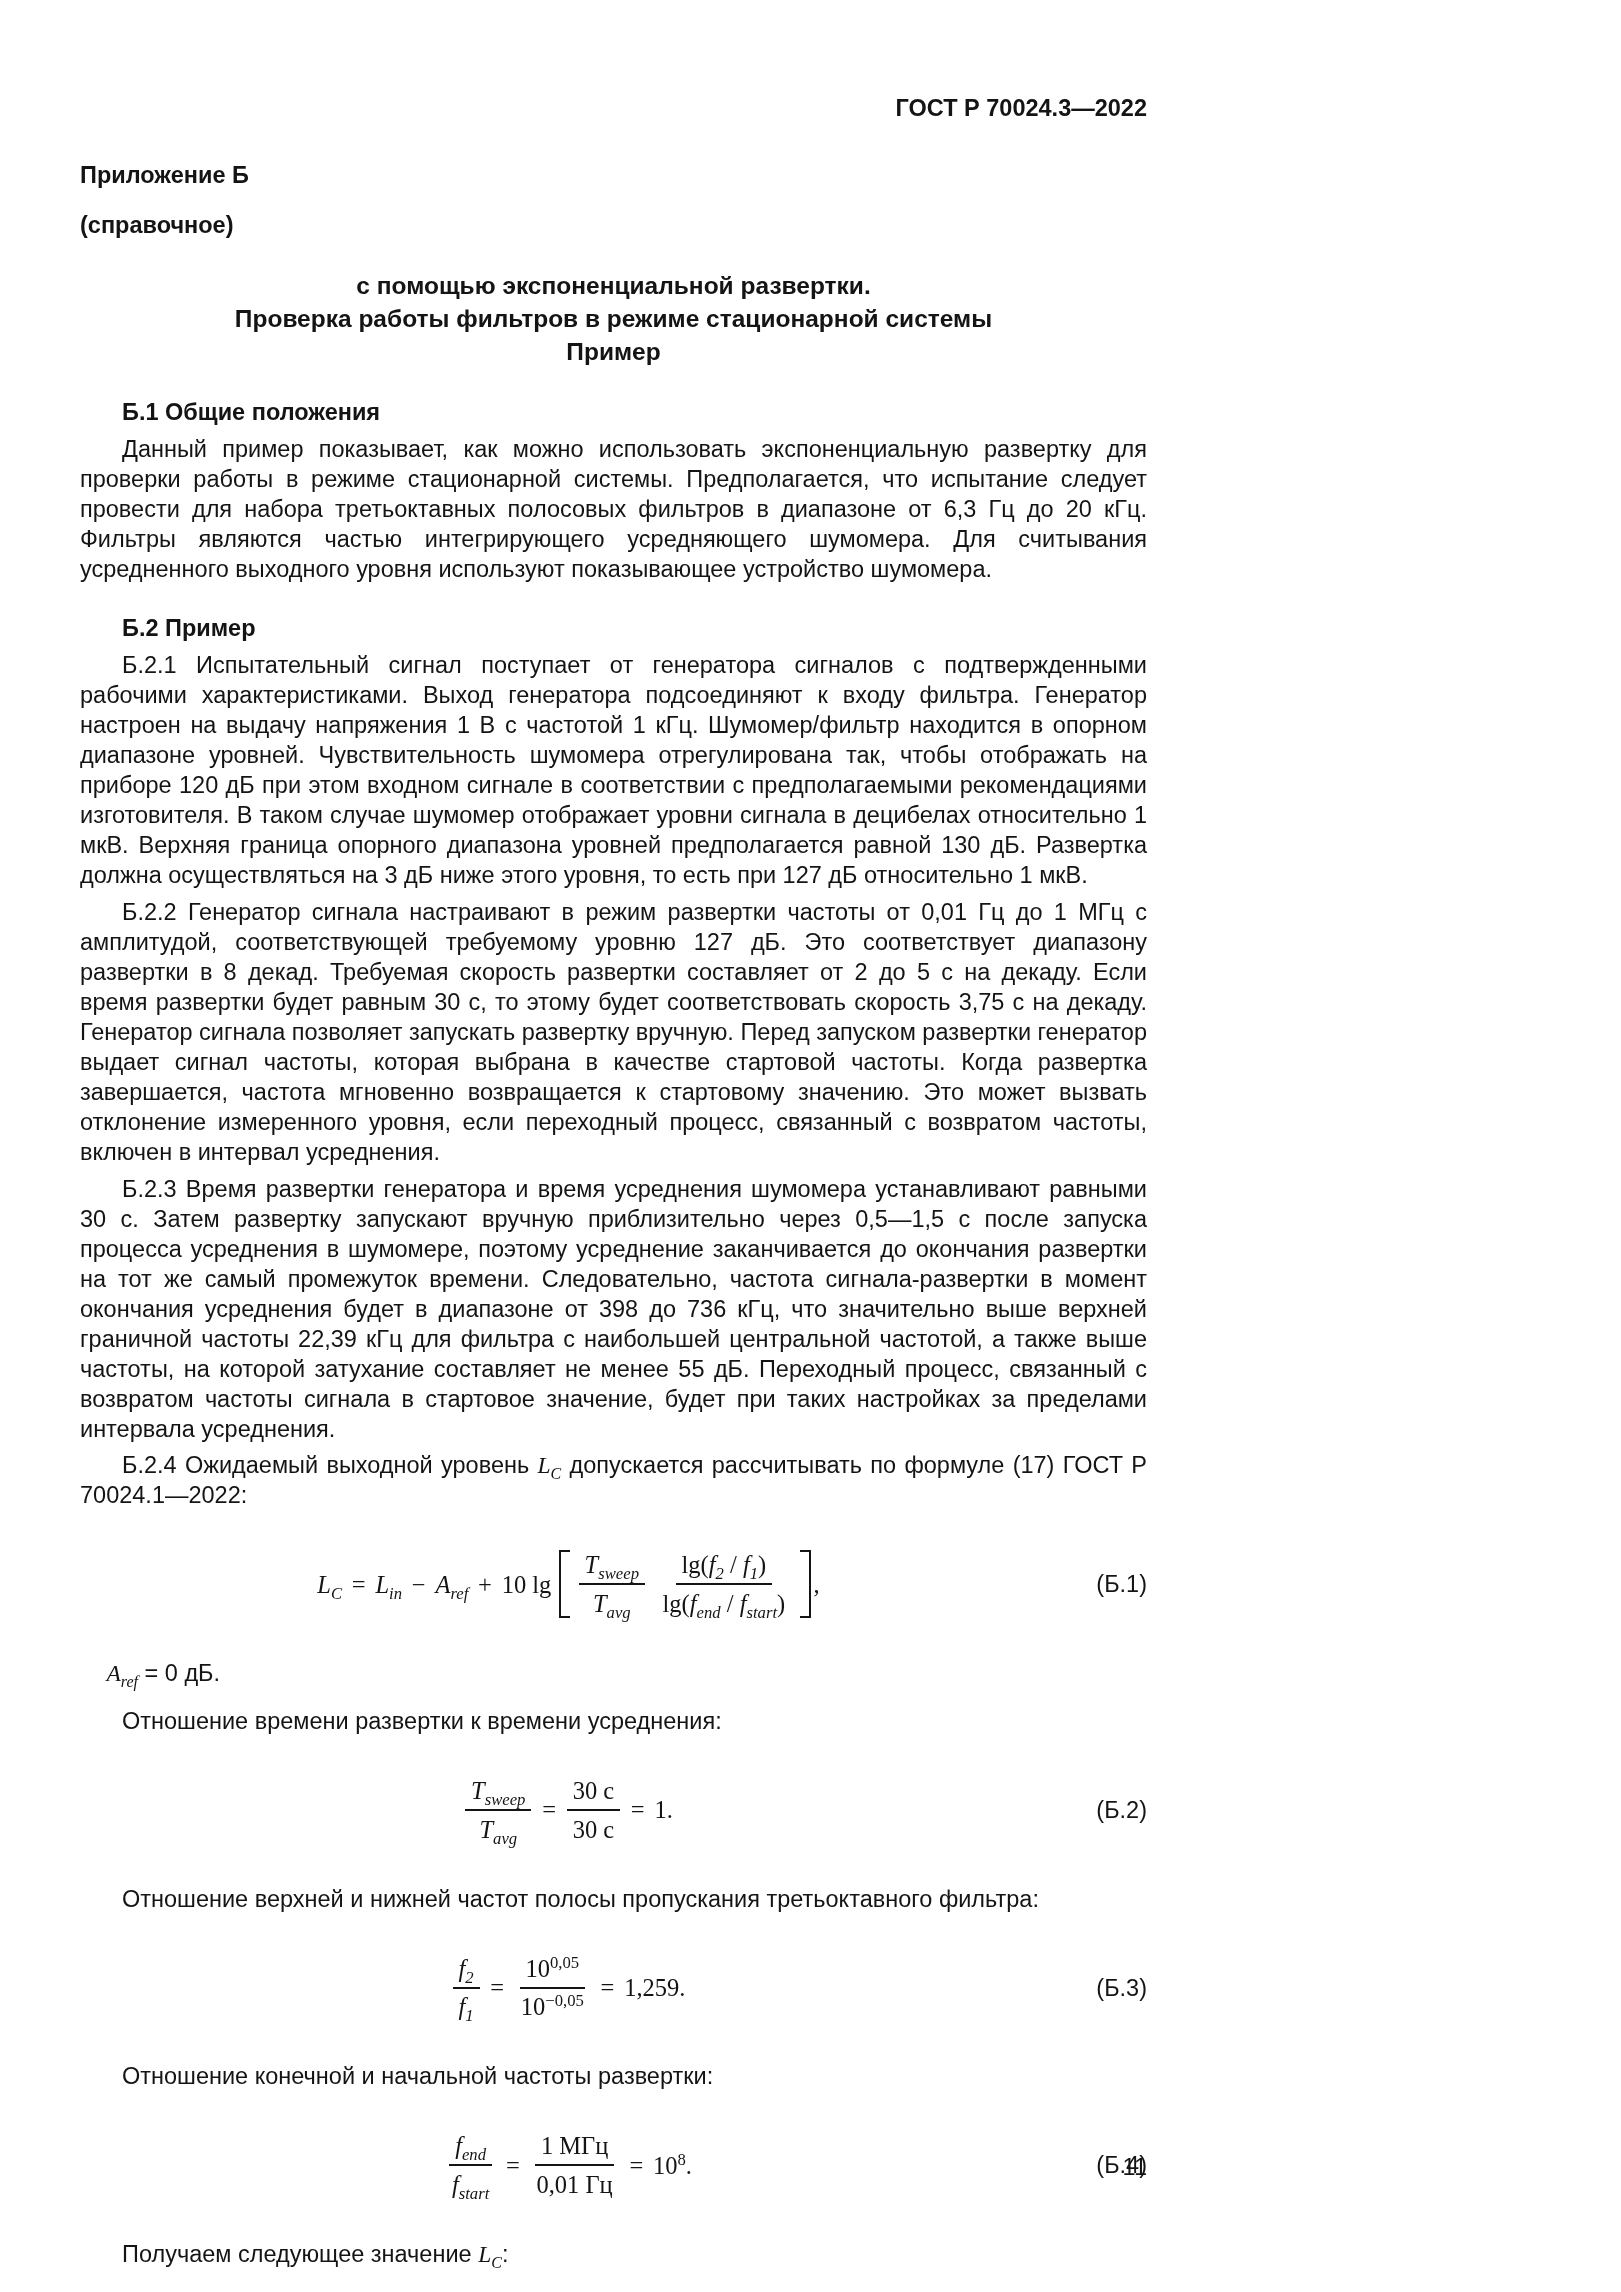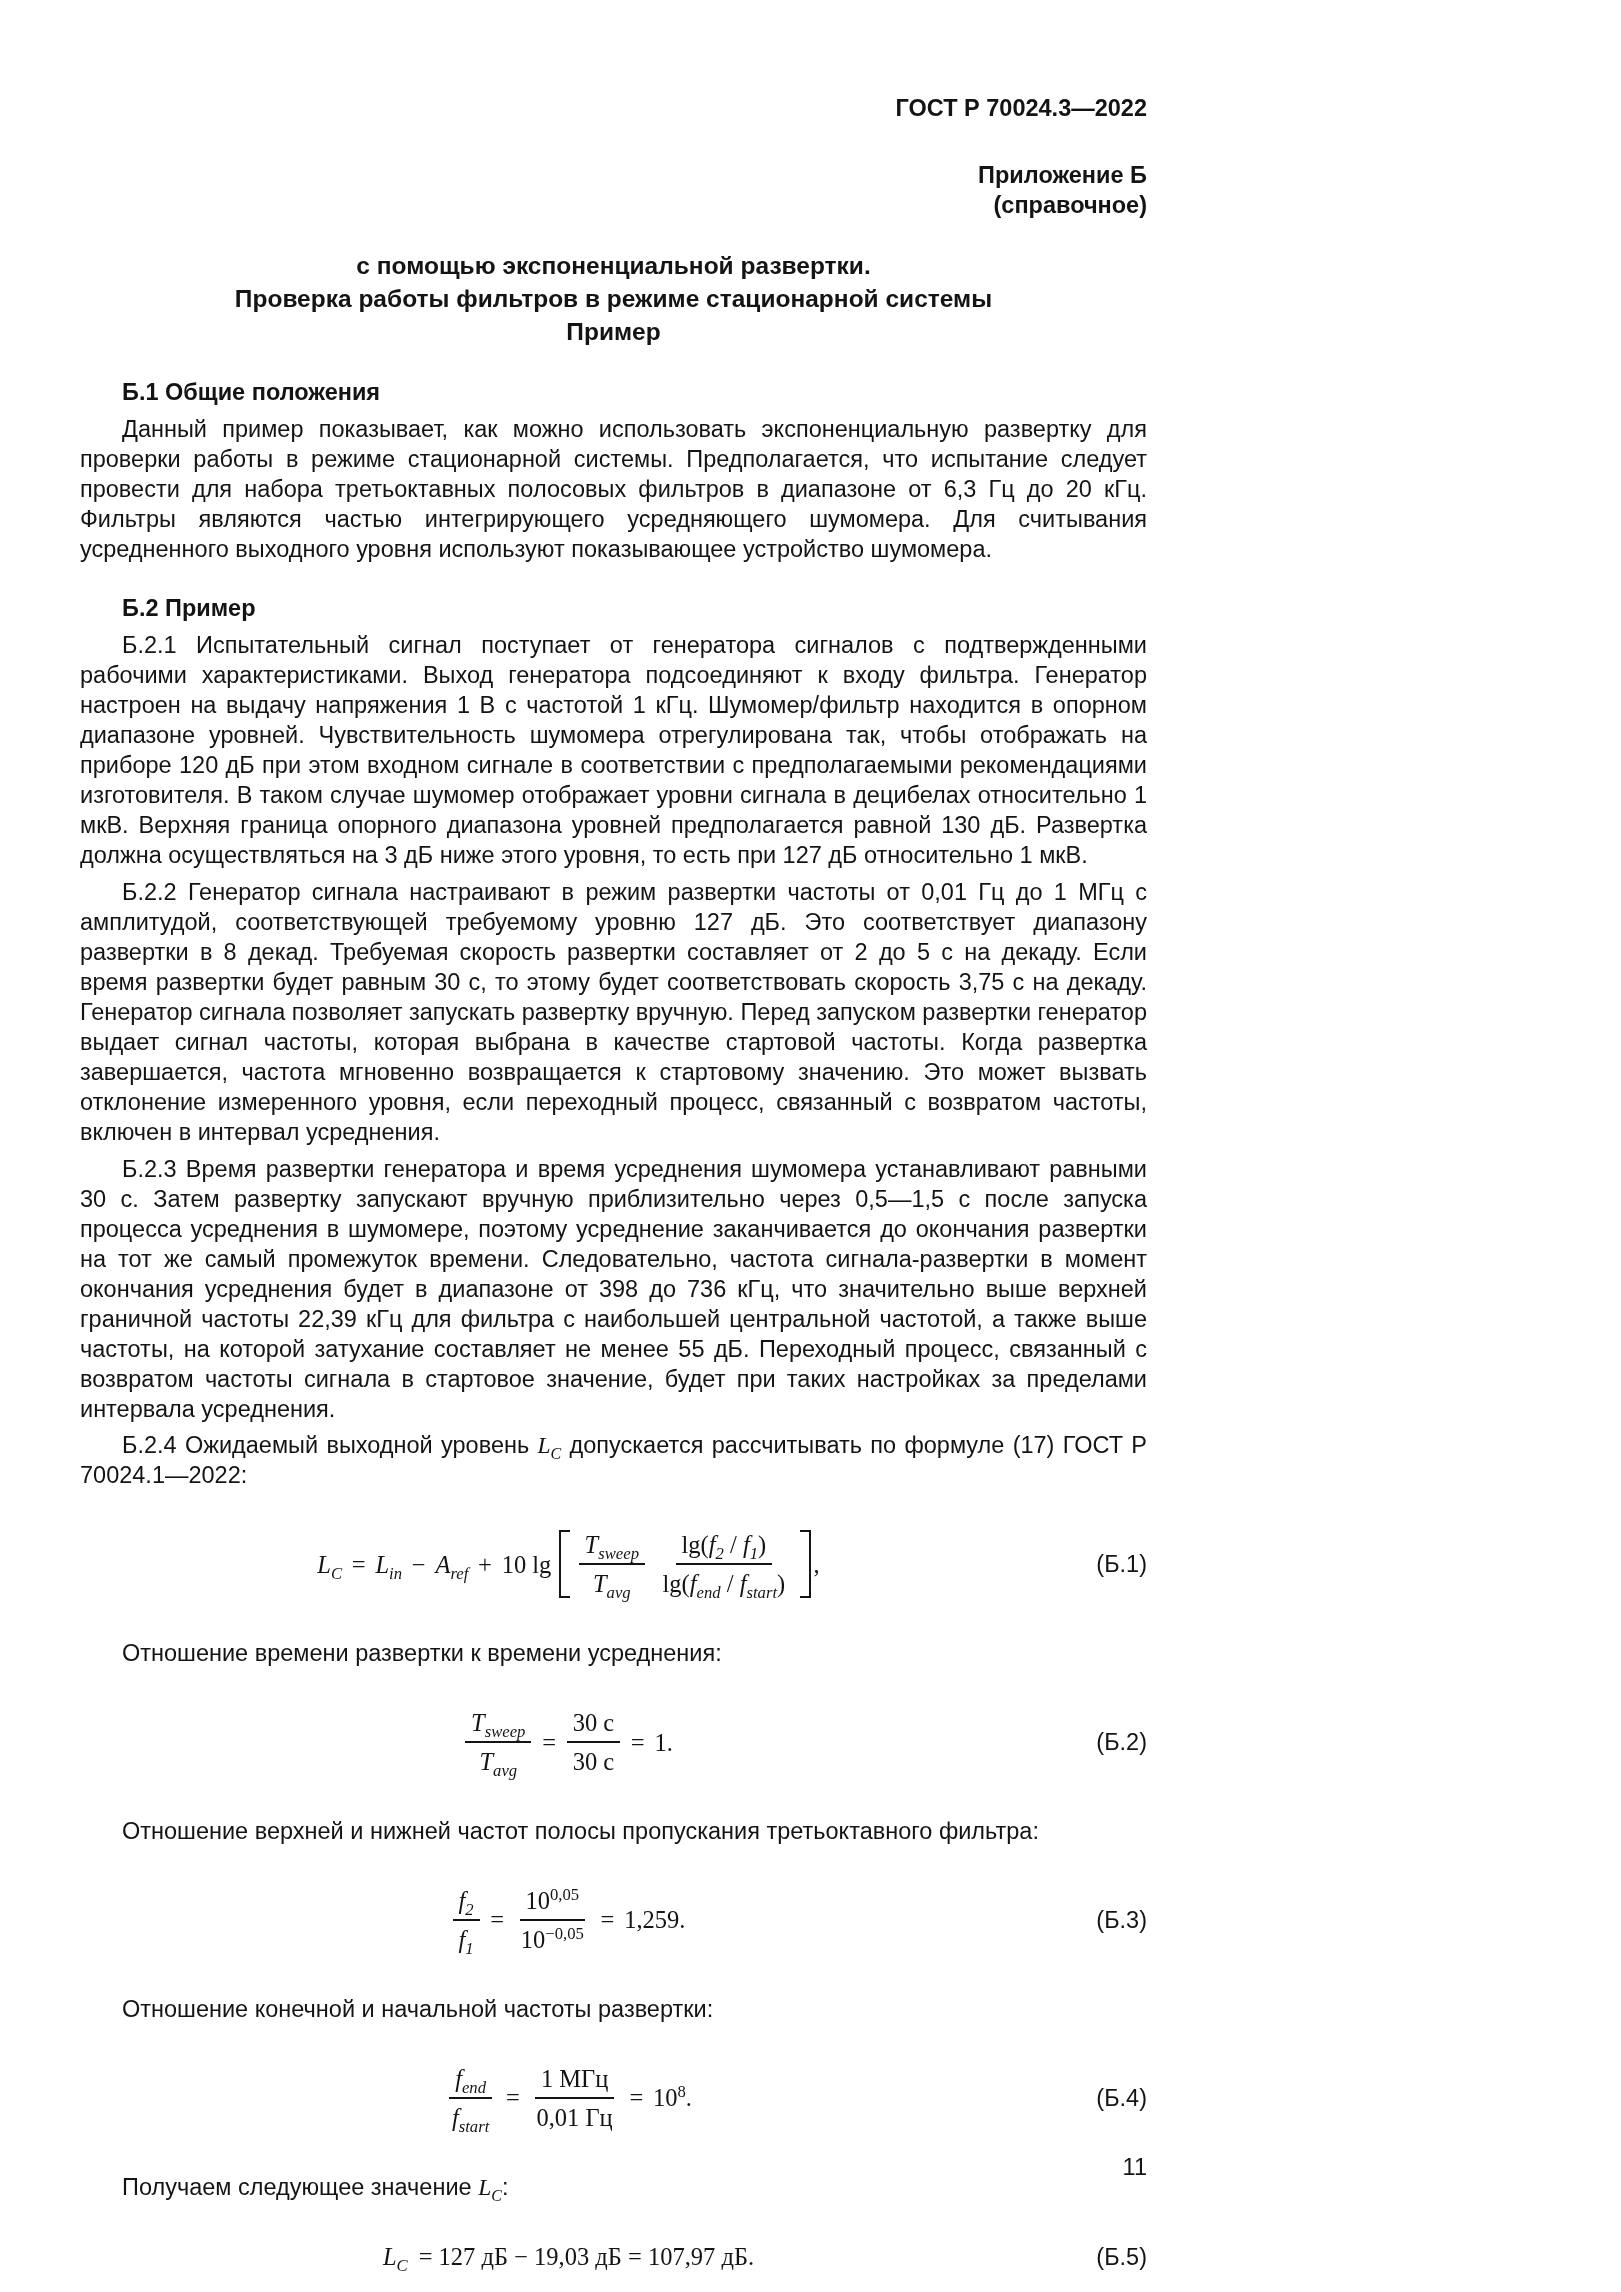--- a/index.html
+++ b/index.html
@@ -10,21 +10,21 @@
     height: 2293px;
     background: #ffffff;
     color: #141414;
     font-family: "Liberation Sans", sans-serif;
     font-size: 23.5px;
     line-height: 30px;
     overflow: hidden;
   }
   .content { position: absolute; left: 80px; right: 169px; top: 93px; }
   .doc-header { text-align: right; font-weight: bold; margin-bottom: 37px; }
-  .appendix-head, .appendix-sub { text-align: right; font-weight: bold; }
+  .appendix-head, .appendix-sub { text-align: left; font-weight: bold; margin-top: 20px; }
   .doc-title {
     text-align: center;
     font-weight: bold;
     margin-top: 29px;
     font-size: 24.5px;
     line-height: 33px;
   }
   .sec-head { font-weight: bold; font-size: 23.5px; margin-top: 29px; text-indent: 42px; }
   p.body-par { text-align: justify; text-indent: 42px; margin-top: 6.9px; }
   p.leadin { text-indent: 42px; margin-top: 17.6px; }
@@ -102,20 +102,21 @@
             <span class="den"><span>lg(</span><span class="mvar">f</span><sub>end</sub><span> / </span><span class="mvar">f</span><sub>start</sub><span>)</span></span>
           </span>
           <span class="bk r"></span>
           <span class="tok" style="margin-left:0;">,</span>
         </span>
       </div>
       <div class="eq-num">(Б.1)</div>
     </div>
 
     <div class="where">
+      <div class="where-line2"><span class="mvar"><span>A</span><sub>ref</sub></span><span> = 0 дБ.</span></div>
     </div>
 
     <p class="leadin">Отношение времени развертки к времени усреднения:</p>
 
     <div class="eq-row">
       <div class="eq-center">
         <span class="formula">
           <span class="frac">
             <span class="num"><span class="mvar">T</span><sub>sweep</sub></span>
             <span class="den"><span class="mvar">T</span><sub>avg</sub></span>

